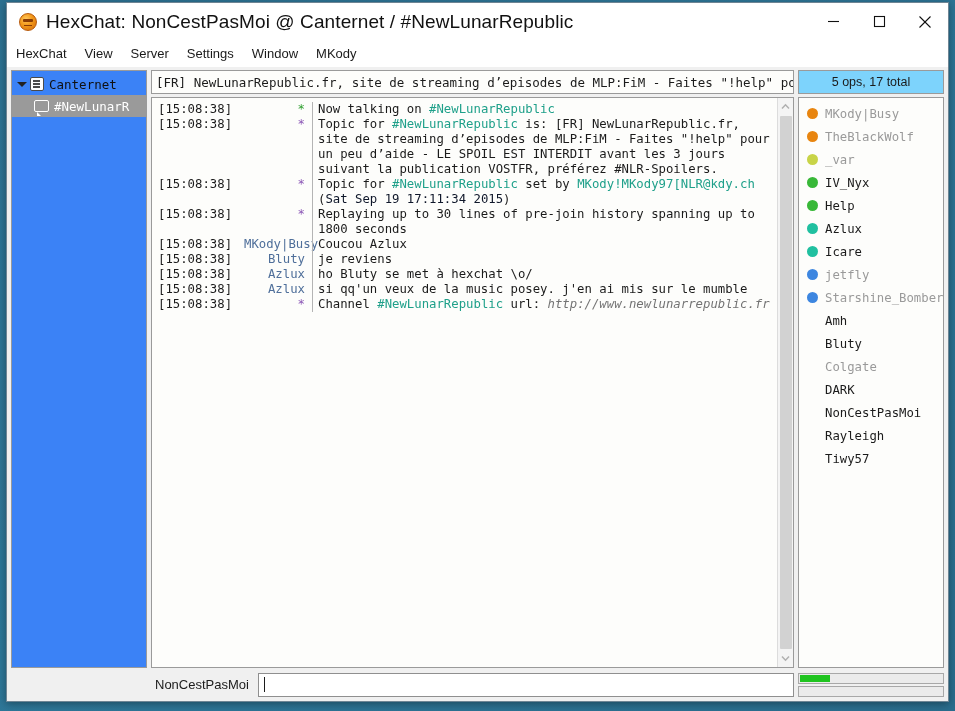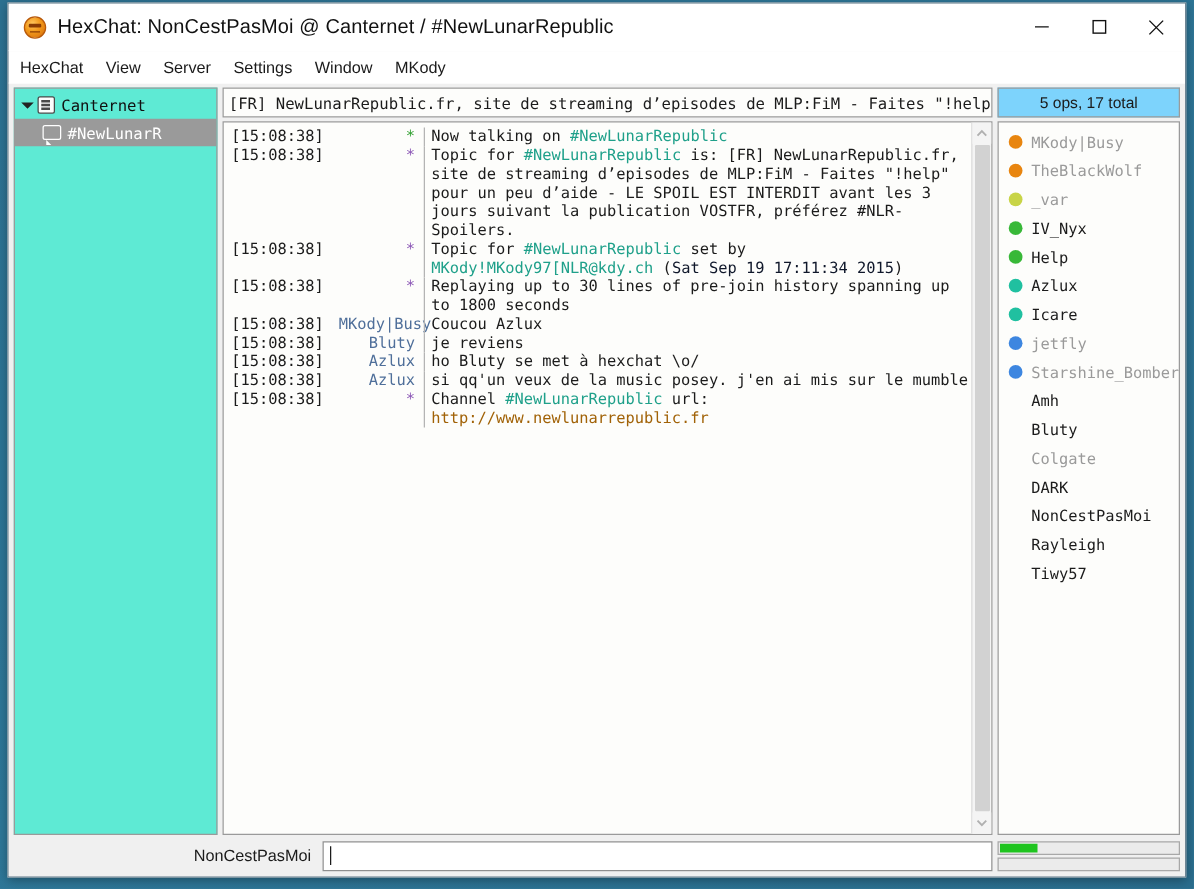--- a/index.html
+++ b/index.html
@@ -43,21 +43,21 @@
   }
   #app-icon::before {
     content: "";
     position: absolute; left: 3px; top: 5px;
     width: 10px; height: 3px;
     background: #8a3c04;
     border-radius: 1px;
     box-shadow: 0 5px 0 -1px #8a3c04;
   }
   #title-text {
-    font-size: 16px; color: #111111;
+    font-size: 19px; color: #111111;
     white-space: nowrap; overflow: hidden;
     letter-spacing: 0.1px;
   }
   #win-controls { margin-left: auto; display: flex; height: 100%; }
   .win-btn {
     width: 46px; height: 100%;
     display: flex; align-items: center; justify-content: center;
     cursor: default; background: transparent;
   }
   .win-btn svg { display: block; }
@@ -77,22 +77,22 @@
   #body-area {
     flex: 1 1 auto;
     display: flex;
     background: #f0f0f0;
     padding: 3px 4px 3px 4px;
     gap: 0px;
     min-height: 0;
   }
   
   #tree-pane {
-    width: 163px; flex: 0 0 auto;
-    background: #5eead4;
+    width: 136px; flex: 0 0 auto;
+    background: #3b82f6;
     border: 1px solid #9a9a9a;
     margin-right: 4px;
     padding-top: 2px;
     overflow: hidden;
     font-family: "DejaVu Sans Mono", monospace;
   }
   .tree-server {
     display: flex; align-items: center;
     height: 22px; padding-left: 4px;
     font-size: 12.5px; color: #101010;
@@ -192,21 +192,21 @@
     margin-right: 5px;
     align-self: stretch;
   }
   .msg { flex: 1 1 auto; min-width: 0; color: #1b1b1b; white-space: pre-wrap; }
   .c-star-green { color: #2f9f2f; }
   .c-star-purple { color: #8a55b5; }
   .c-nick { color: #4f6f9a; }
   .c-chan { color: #1fa08a; }
   .c-host { color: #1fa08a; }
   .c-date { color: #0f172a; }
-  .c-url { color: #a16207; }
+  .c-url { color: #737373; font-style: italic; }
   
   #vscroll {
     width: 16px; flex: 0 0 auto;
     background: #f4f4f4;
     border-left: 1px solid #dcdcdc;
     display: flex; flex-direction: column;
     align-items: center;
   }
   .sb-arrow {
     width: 16px; height: 17px; flex: 0 0 auto;

